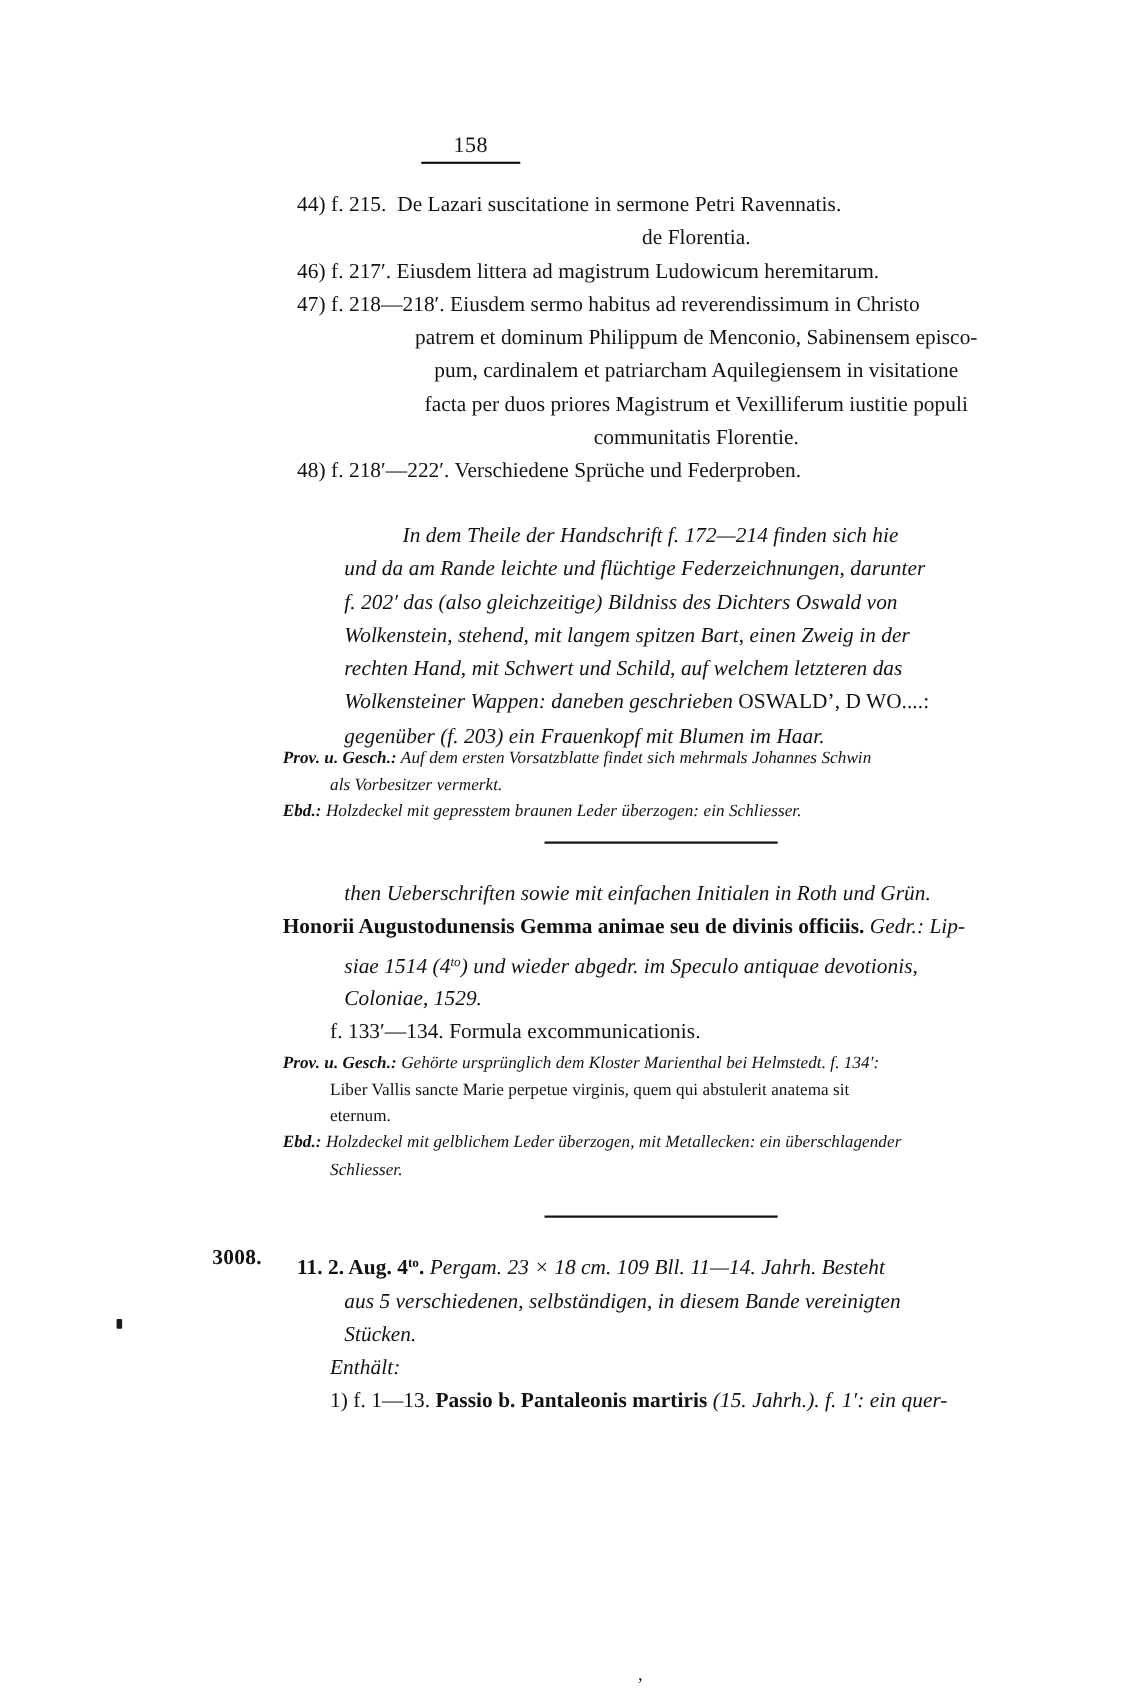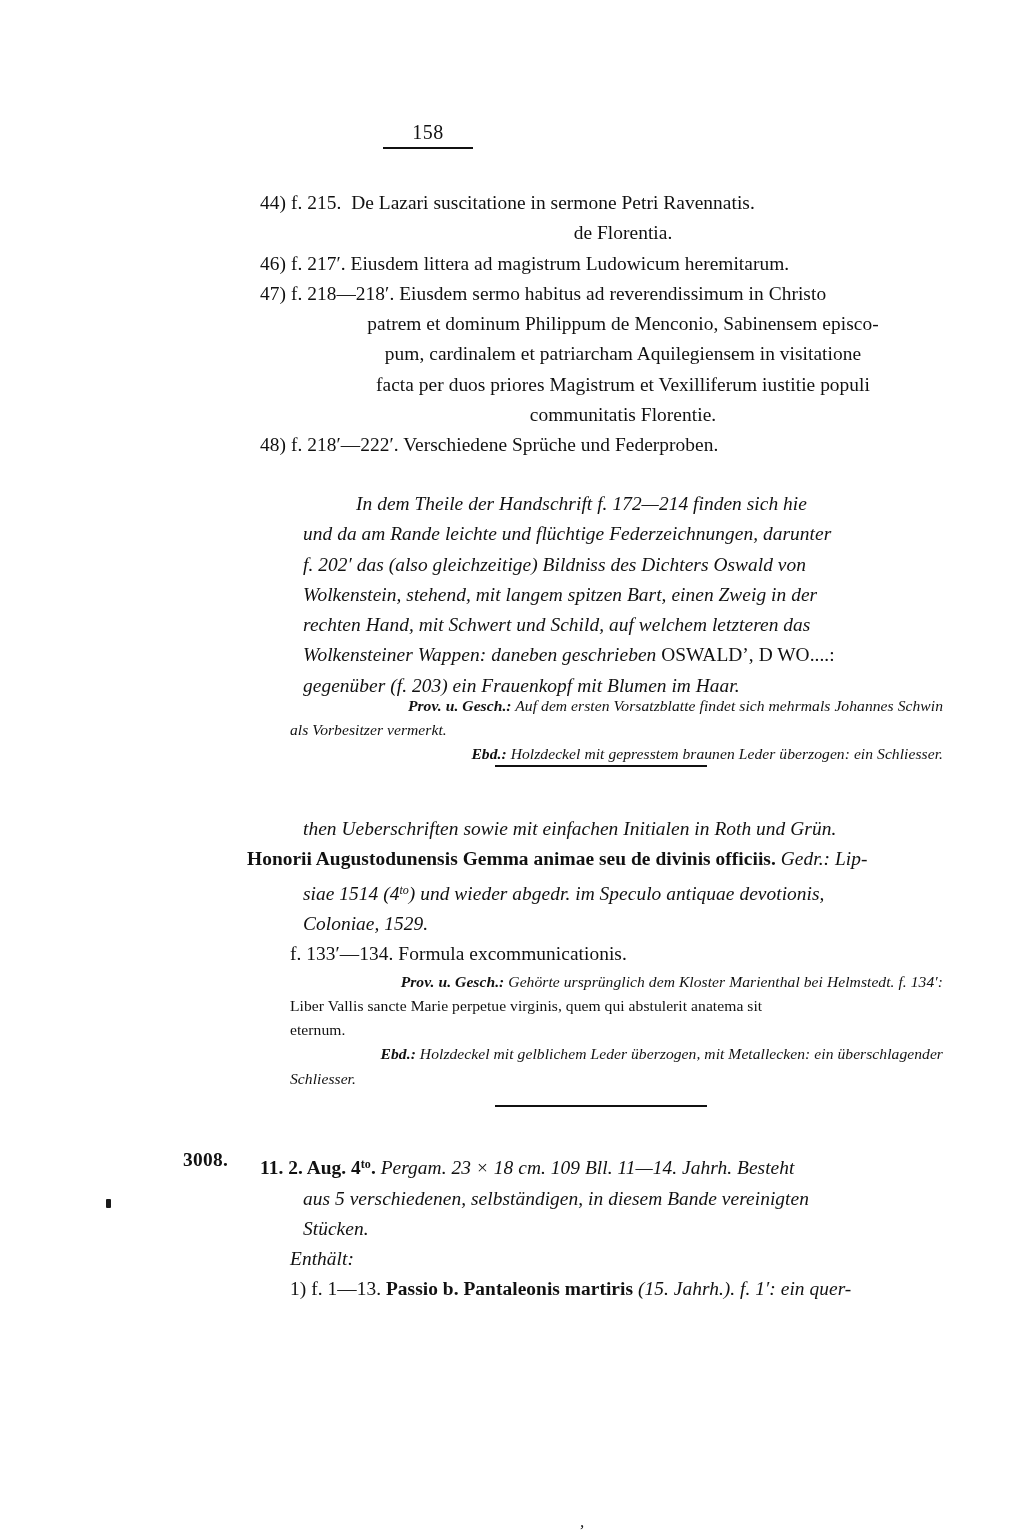--- a/index.html
+++ b/index.html
@@ -42,23 +42,22 @@
   .folio-rule {
     width: 90px;
     height: 2px;
     background: #111;
     margin: 0 auto;
   }
 
   
   .col {
     position: absolute;
-    left: 183px;
+    left: 193px;
     width: 760px;
-    margin-top: 16px;
   }
   .ln {
     font-size: 19.4px;
     line-height: 30.3px;
     white-space: pre-wrap;
     letter-spacing: 0.05px;
   }
   .ln.small {
     font-size: 15.6px;
     line-height: 24.2px;
@@ -73,21 +72,21 @@
     font-style: normal;
     font-weight: inherit;
     letter-spacing: 0;
   }
 
   
   .i-num   { padding-left: 77px;  text-indent: 0; }
   .i-cont  { padding-left: 120px; text-align: center; }
   .i-ital  { padding-left: 120px; }
   .i-ital-first { padding-left: 120px; text-indent: 53px; }
-  .i-prov  { padding-left: 64px; text-align: right;  }
+  .i-prov  { padding-left: 64px;  }
   .i-prov2 { padding-left: 107px; }
   .i-entry-cont { padding-left: 120px; }
   .i-honorii { padding-left: 64px; }
   .i-f133  { padding-left: 107px; }
   .i-enth  { padding-left: 107px; }
 
   
   .entryhead {
     position: relative;
   }

